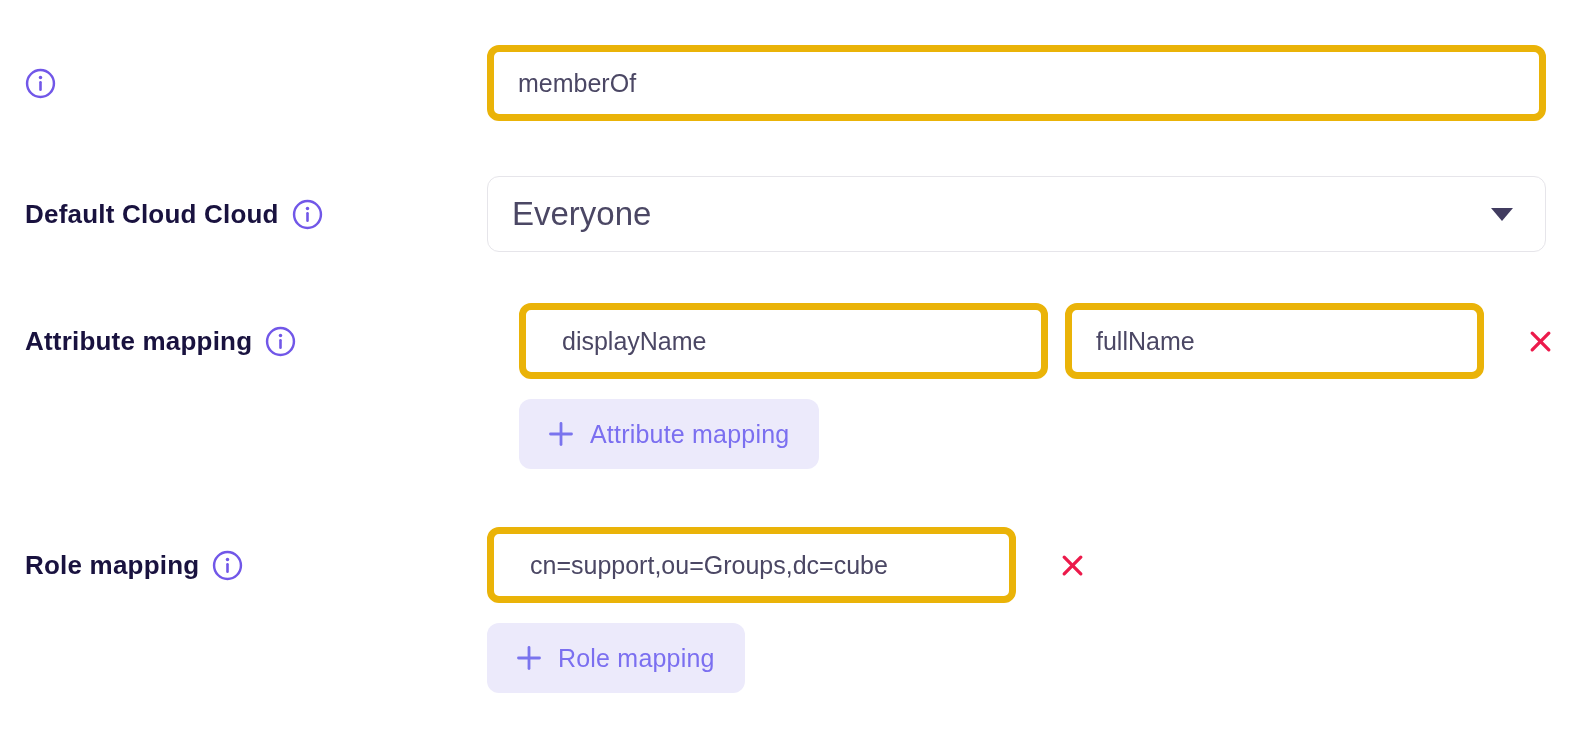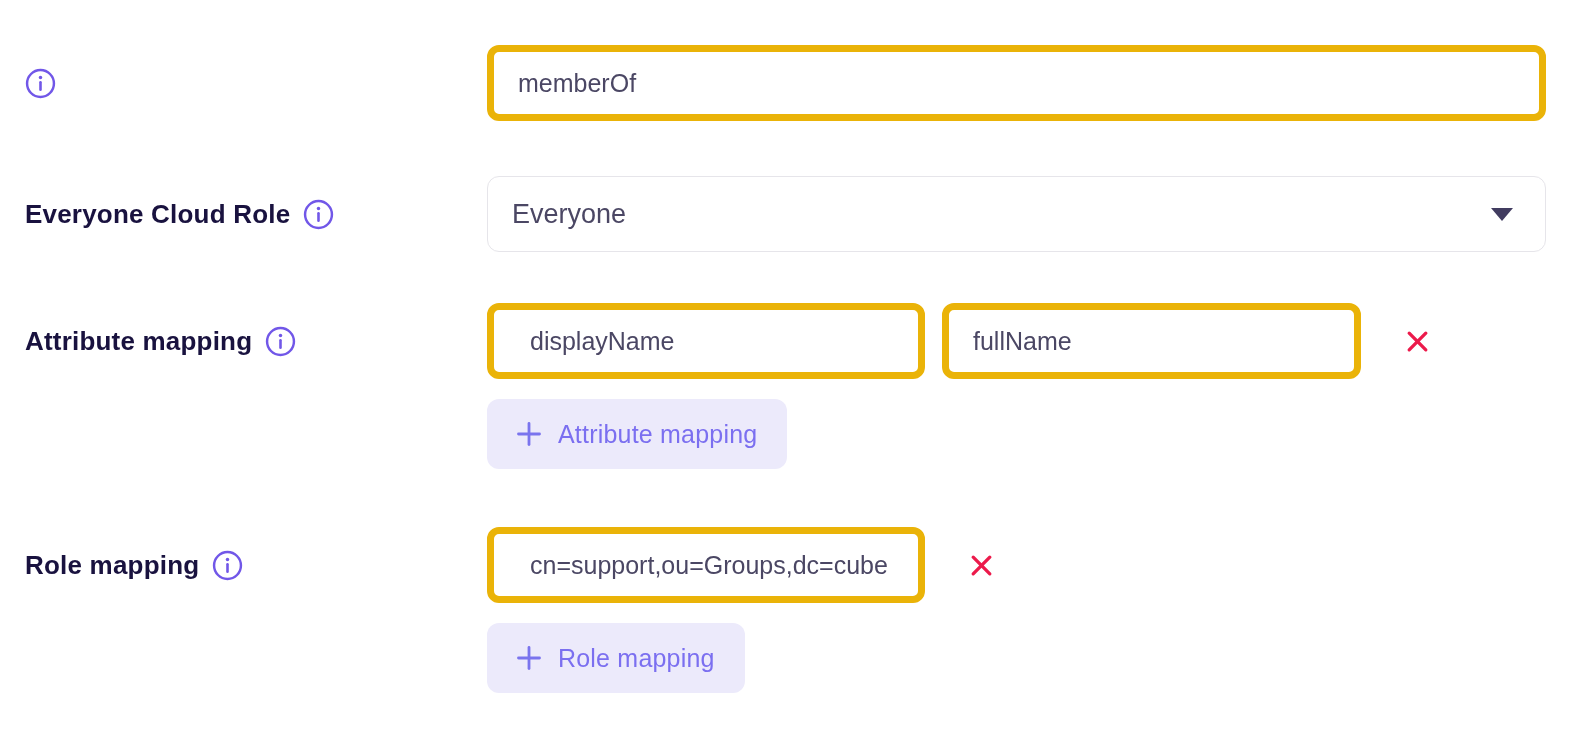--- a/index.html
+++ b/index.html
@@ -11,21 +11,21 @@
     overflow: hidden;
   }
   .page { padding-top: 45px; width: 1596px; }
 
   .form-row {
     display: flex;
     align-items: flex-start;
   }
   .row-gap-1 { margin-bottom: 55px; }
   .row-gap-2 { margin-bottom: 51px; }
-  .row-gap-3 { margin-bottom: 58px; }
+  .row-gap-3 { margin-bottom: 58px; gap: 32px; }
 
   .label-col {
     width: 487px;
     padding-left: 25px;
     height: 76px;
     display: flex;
     align-items: center;
     gap: 13px;
     flex: none;
   }
@@ -64,40 +64,40 @@
   .dropdown {
     position: relative;
     height: 76px;
     width: 100%;
     border: 1px solid #e6e5ea;
     border-radius: 12px;
     background: #ffffff;
     display: flex;
     align-items: center;
     padding: 0 60px 0 24px;
-    font-size: 27px;
+    font-size: 33px;
     color: #4b4764;
     cursor: pointer;
   }
   .chevron-down-icon {
     position: absolute;
     right: 32px;
     top: 50%;
     margin-top: -6px;
     width: 0; height: 0;
     border-left: 11px solid transparent;
     border-right: 11px solid transparent;
     border-top: 13px solid #413c60;
   }
 
   .mapping-line {
     display: flex;
     align-items: center;
   }
-  .mapping-input-source { width: 438px; flex: none; padding-left: 36px; }
+  .mapping-input-source { width: 529px; flex: none; padding-left: 36px; }
   .mapping-input-target { width: 419px; flex: none; margin-left: 17px; }
 
   .remove-row-button {
     width: 52px;
     height: 52px;
     margin-left: 30px;
     border: none;
     background: transparent;
     display: flex;
     align-items: center;
@@ -140,21 +140,21 @@
         </svg>
       </span>
     </div>
     <div class="field-col">
       <input class="text-input" type="text" value="memberOf" style="">
     </div>
   </div>
 
   <div class="form-row row-gap-2">
     <div class="label-col">
-      <span class="field-label">Everyone Cloud Role</span>
+      <span class="field-label">Default Cloud Cloud</span>
       <span class="info-icon">
         <svg width="31" height="31" viewBox="0 0 24 24" fill="none">
           <circle cx="12" cy="12" r="10.4" stroke="#7157e8" stroke-width="1.9"></circle>
           <circle cx="12" cy="7.4" r="1.35" fill="#7157e8"></circle>
           <line x1="12" y1="11" x2="12" y2="16.8" stroke="#7157e8" stroke-width="2" stroke-linecap="round"></line>
         </svg>
       </span>
     </div>
     <div class="field-col">
       <div class="dropdown" role="combobox">

